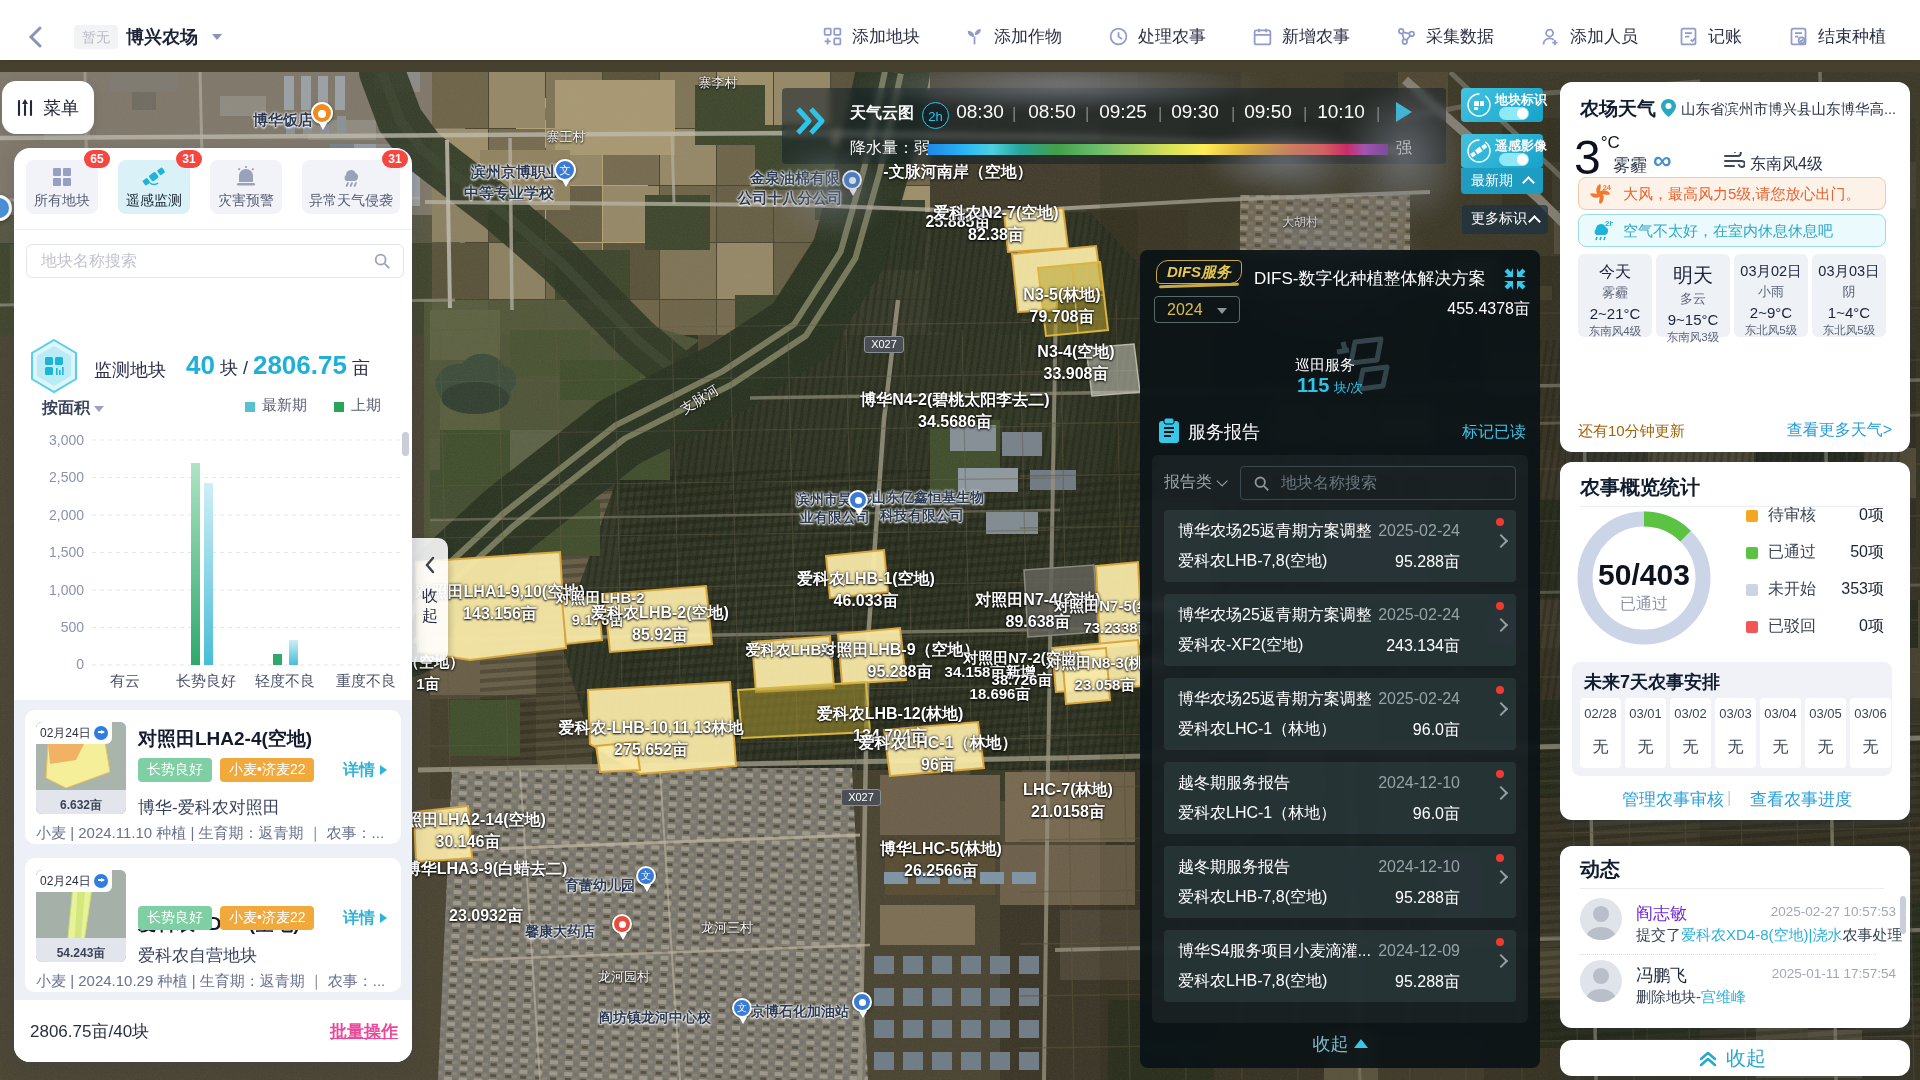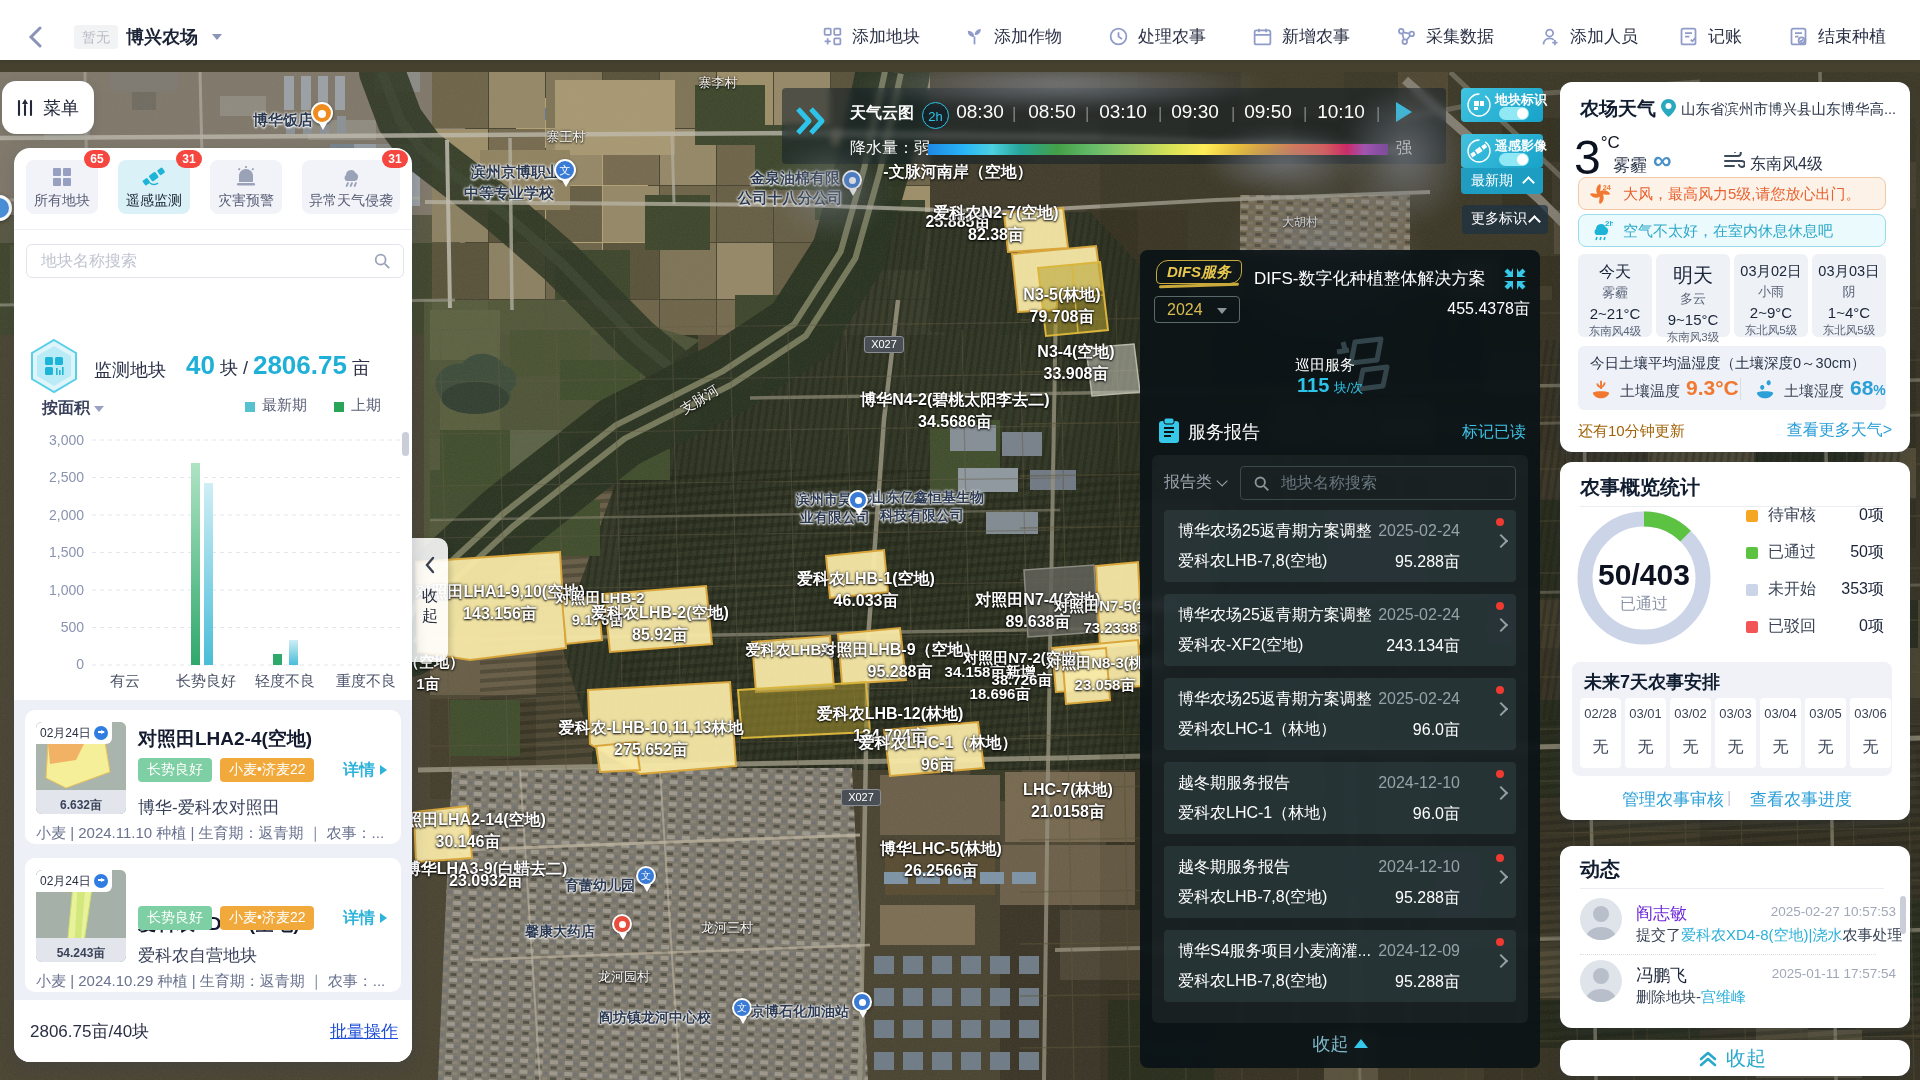--- a/index.html
+++ b/index.html
@@ -523,21 +523,21 @@
 <div class="mlabel" style="left:651px;top:678px;font-size:16px;">275.652亩</div>
 <div class="mlabel" style="left:890px;top:642px;font-size:16px;">爱科农LHB-12(林地)</div>
 <div class="mlabel" style="left:890px;top:664px;font-size:16px;">134.704亩</div>
 <div class="mlabel" style="left:938px;top:671px;font-size:16px;">爱科农LHC-1（林地）</div>
 <div class="mlabel" style="left:938px;top:693px;font-size:16px;">96亩</div>
 <div class="mlabel" style="left:1068px;top:718px;font-size:16px;">LHC-7(林地)</div>
 <div class="mlabel" style="left:1068px;top:740px;font-size:16px;">21.0158亩</div>
 <div class="mlabel" style="left:468px;top:748px;font-size:16px;">对照田LHA2-14(空地)</div>
 <div class="mlabel" style="left:468px;top:770px;font-size:16px;">30.146亩</div>
 <div class="mlabel" style="left:486px;top:797px;font-size:16px;">博华LHA3-9(白蜡去二)</div>
-<div class="mlabel" style="left:486px;top:809px;font-size:16px;">23.0932亩</div>
+<div class="mlabel" style="left:486px;top:844px;font-size:16px;">23.0932亩</div>
 <div class="mlabel" style="left:941px;top:777px;font-size:16px;">博华LHC-5(林地)</div>
 <div class="mlabel" style="left:941px;top:799px;font-size:16px;">26.2566亩</div>
 <div class="mlabel" style="left:430px;top:590px;font-size:15px;">1（空地）</div>
 <div class="mlabel" style="left:428px;top:612px;font-size:15px;">1亩</div>
 <div style="position:absolute;left:864px;top:264px;width:40px;height:17px;background:#4a4f55;border:1px solid #8a8f95;border-radius:3px;color:#fff;font-size:11px;text-align:center;line-height:15px;">X027</div>
 <div style="position:absolute;left:841px;top:717px;width:40px;height:17px;background:#4a4f55;border:1px solid #8a8f95;border-radius:3px;color:#fff;font-size:11px;text-align:center;line-height:15px;">X027</div>
 <div class="mlabel" style="left:700px;top:328px;font-size:14px;transform:translate(-50%,-50%) rotate(-32deg);font-weight:normal;opacity:.92">支脉河</div>
 <div style="position:absolute;left:850px;top:-14px;width:420px;height:52px;background:radial-gradient(ellipse at center,rgba(135,140,150,.7),rgba(125,130,140,0) 72%);filter:blur(5px);z-index:21;"></div>
 <div style="position:absolute;left:1200px;top:55px;width:170px;height:70px;background:radial-gradient(ellipse at center,rgba(128,133,143,.7),rgba(120,126,136,0) 70%);filter:blur(6px);z-index:21;"></div>
 <div style="position:absolute;left:1340px;top:10px;width:130px;height:150px;background:radial-gradient(ellipse at center,rgba(128,133,143,.65),rgba(120,126,136,0) 70%);filter:blur(7px);z-index:21;"></div>
@@ -724,21 +724,21 @@
     <div style="position:absolute;left:0;bottom:0;width:90px;text-align:center;font-size:12px;color:#3a4258;font-weight:bold;">54.243亩</div>
   </div>
   <div style="position:absolute;left:113px;top:25px;font-size:19px;font-weight:bold;color:#141b30;margin-top:28px;">爱科农XD4-8(空地)</div>
   <div style="position:absolute;left:113px;top:48px;"><span class="tag1">长势良好</span><span class="tag2">小麦•济麦22</span></div>
   <div style="position:absolute;right:14px;top:50px;font-size:16px;font-weight:bold;color:#2eb3da;">详情<span style="display:inline-block;width:0;height:0;border-top:5px solid transparent;border-bottom:5px solid transparent;border-left:7px solid #2eb3da;margin-left:5px;"></span></div>
   <div style="position:absolute;left:113px;top:86px;font-size:17px;color:#39425c;">爱科农自营地块</div>
   <div style="position:absolute;left:11px;top:114px;font-size:15px;color:#6a7390;white-space:nowrap;">小麦 | 2024.10.29 种植 | 生育期：返青期 ｜ 农事：...</div>
  </div>
  <div style="position:absolute;left:0;top:852px;width:398px;height:62px;background:#fff;"></div>
  <div style="position:absolute;left:16px;top:872px;font-size:17px;color:#2a3044;">2806.75亩/40块</div>
- <div style="position:absolute;right:14px;top:872px;font-size:17px;font-weight:normal;color:#1d4ed8;text-decoration:underline;text-align:right;">批量操作</div>
+ <div style="position:absolute;right:14px;top:872px;font-size:17px;font-weight:bold;color:#ec4899;text-decoration:underline;text-align:right;">批量操作</div>
 </div>
 <div id="ctab" style="position:absolute;left:412px;top:538px;width:36px;height:124px;background:rgba(255,255,255,.88);border-radius:0 10px 10px 0;z-index:29;box-shadow:2px 2px 6px rgba(0,0,0,.18);">
  <svg style="position:absolute;left:12px;top:18px" width="12" height="18" viewBox="0 0 12 18">
         <path d="M9 2 L3 9 L9 16" fill="none" stroke="#3a4152" stroke-width="2.4" stroke-linecap="round"></path>
       </svg>
  <div style="position:absolute;left:0;top:48px;width:36px;text-align:center;font-size:16px;color:#2a3044;line-height:20px;">收<br>起</div>
 </div>
 
 <div id="timeline">
  <svg style="position:absolute;left:12px;top:18px" width="34" height="30" viewBox="0 0 34 30">
@@ -746,21 +746,21 @@
           <path d="M4 3l11 12L4 27"></path>
           <path d="M17 3l11 12-11 12"></path>
         </g>
       </svg>
  <div style="position:absolute;left:68px;top:15px;font-size:16px;font-weight:bold;color:#fff;">天气云图</div>
  <div style="position:absolute;left:140px;top:14px;width:27px;height:27px;border:1.5px solid #2ec4ea;border-radius:50%;background:rgba(10,25,35,.5);color:#2ec4ea;font-size:13px;text-align:center;line-height:27px;">2h</div>
  <div class="ttime" style="left:198px">08:30</div>
       <div class="tsep" style="left:230px">|</div>
  <div class="ttime" style="left:270px">08:50</div>
       <div class="tsep" style="left:303px">|</div>
- <div class="ttime" style="left:341px">03:10</div>
+ <div class="ttime" style="left:341px">09:25</div>
       <div class="tsep" style="left:376px">|</div>
  <div class="ttime" style="left:413px">09:30</div>
       <div class="tsep" style="left:449px">|</div>
  <div class="ttime" style="left:486px">09:50</div>
       <div class="tsep" style="left:521px">|</div>
  <div class="ttime" style="left:559px">10:10</div>
       <div class="tsep" style="left:594px">|</div>
  <div style="position:absolute;left:614px;top:14px;width:0;height:0;border-top:10px solid transparent;border-bottom:10px solid transparent;border-left:16px solid #2ec4ea;"></div>
  <div style="position:absolute;left:68px;top:50px;font-size:16px;color:#fff;">降水量：弱</div>
  <div style="position:absolute;left:146px;top:56px;width:460px;height:11px;background:linear-gradient(90deg,#1e88e5 0%,#29b6f6 8%,#4dd0e1 14%,#26a69a 20%,#43a047 28%,#66bb6a 36%,#9ccc65 44%,#d4e157 52%,#ffee58 60%,#ffca28 68%,#ffa726 74%,#ff7043 80%,#ef5350 86%,#d81b60 91%,#ab47bc 95%,#7b1fa2 100%);"></div>
@@ -942,36 +942,20 @@
   <div style="margin-top:8px;font-size:14.5px;color:#1a2438;">03月02日</div>
         <div style="font-size:13px;color:#5a6478;margin-top:2px;">小雨</div>
   <div style="font-size:15px;color:#1a2438;margin-top:3px;">2~9°C</div>
         <div style="font-size:11.5px;color:#5a6478;margin-top:2px;">东北风5级</div>
  </div>
  <div class="fbox" style="left:252px;">
   <div style="margin-top:8px;font-size:14.5px;color:#1a2438;">03月03日</div>
         <div style="font-size:13px;color:#5a6478;margin-top:2px;">阴</div>
   <div style="font-size:15px;color:#1a2438;margin-top:3px;">1~4°C</div>
         <div style="font-size:11.5px;color:#5a6478;margin-top:2px;">东北风5级</div>
- </div>
- <div style="position:absolute;left:18px;top:264px;width:308px;height:64px;background:#eef1f7;border-radius:6px;">
-  <div style="position:absolute;left:12px;top:8px;font-size:14.5px;color:#2a3448;">今日土壤平均温湿度（土壤深度0～30cm）</div>
-  <svg style="position:absolute;left:12px;top:32px" width="22" height="22" viewBox="0 0 24 24">
-          <path d="M3 16c4-2 14-2 18 0-1 4-5 6-9 6s-8-2-9-6z" fill="#f07830"></path>
-          <path d="M12 3v9M8 6c0 2 2 4 4 4M16 5c0 2-2 5-4 5" stroke="#f07830" stroke-width="2" fill="none"></path>
-        </svg>
-  <div style="position:absolute;left:42px;top:36px;font-size:15px;color:#3a4456;">土壤温度</div>
-  <div style="position:absolute;left:108px;top:30px;font-size:21px;font-weight:bold;color:#f07830;">9.3°C</div>
-  <div style="position:absolute;left:162px;top:32px;width:1px;height:22px;background:#d8dce4;"></div>
-  <svg style="position:absolute;left:176px;top:32px" width="22" height="22" viewBox="0 0 24 24">
-          <path d="M3 16c4-2 14-2 18 0-1 4-5 6-9 6s-8-2-9-6z" fill="#2a9fd8"></path>
-          <path d="M7 9c1-2 3-2 4 0s-1 4-2 4-3-2-2-4zM14 4c1-2 3-2 4 0s-1 4-2 4-3-2-2-4z" fill="#2a9fd8"></path>
-        </svg>
-  <div style="position:absolute;left:206px;top:36px;font-size:15px;color:#3a4456;">土壤湿度</div>
-  <div style="position:absolute;left:272px;top:30px;font-size:21px;font-weight:bold;color:#2a9fd8;">68<span style="font-size:14px;">%</span></div>
  </div>
  <div style="position:absolute;left:18px;top:340px;font-size:15px;color:#a16207;">还有10分钟更新</div>
  <div style="position:absolute;right:18px;top:338px;font-size:16px;color:#2a9fd8;">查看更多天气&gt;</div>
 </div>
 
 <div class="rpanel" style="top:462px;height:358px;">
  <div style="position:absolute;left:20px;top:12px;font-size:20px;font-weight:bold;color:#101c30;">农事概览统计</div>
  <div style="position:absolute;left:20px;top:44px;width:304px;height:1px;background:#ecedf2;"></div>
  <svg style="position:absolute;left:17px;top:49px" width="134" height="134" viewBox="0 0 134 134">
   <circle cx="67" cy="67" r="59" fill="none" stroke="#ccd4e8" stroke-width="15"></circle>

